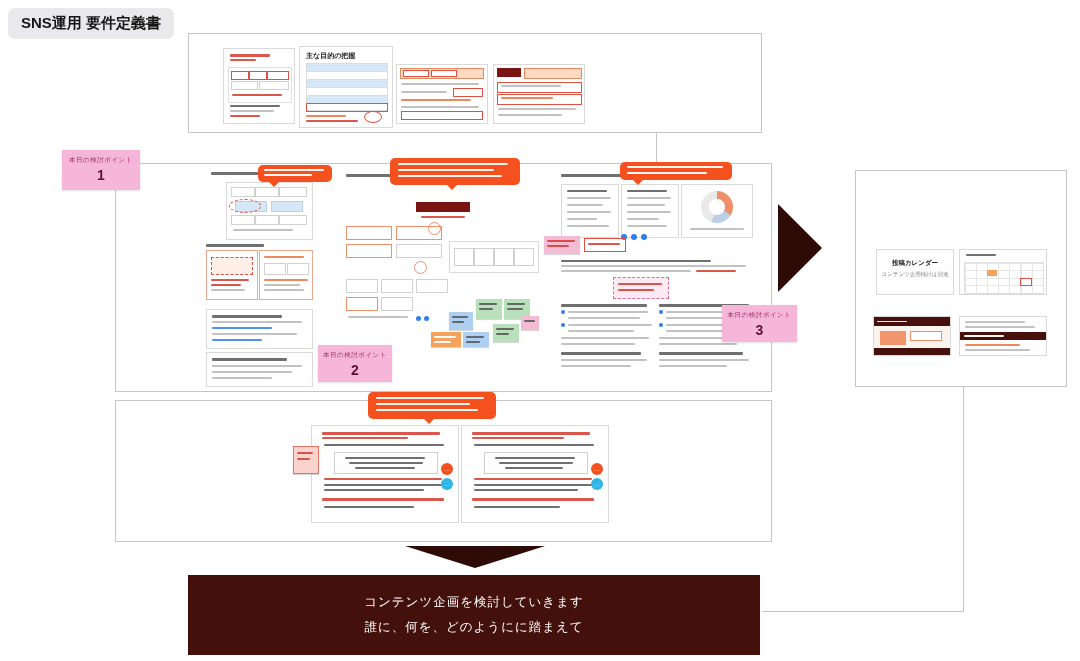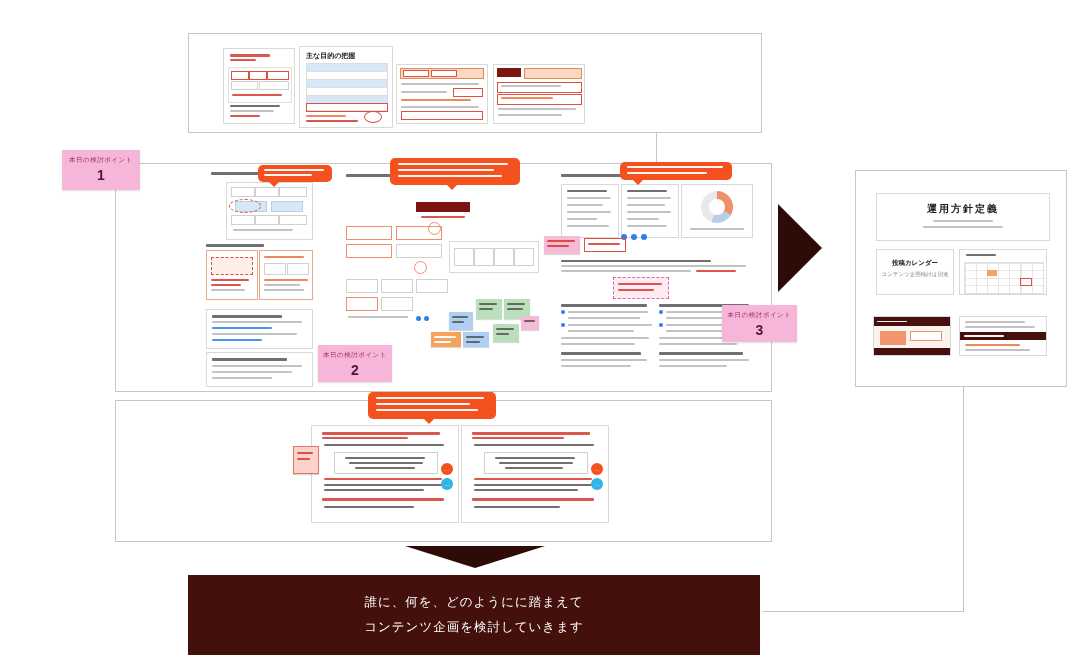--- a/index.html
+++ b/index.html
@@ -51,20 +51,23 @@
 </head>
 <body>
 
 <div id="canvas">
 
   <div class="conn" style="left:656px;top:131px;width:1px;height:33px;"></div>
   <div class="conn" style="left:440px;top:390px;width:1px;height:12px;"></div>
   <div class="conn" style="left:963px;top:385px;width:1px;height:227px;"></div>
   <div class="conn" style="left:762px;top:611px;width:201px;height:1px;"></div>
 
+  <div class="title-pill">
+    <span>SNS運用 要件定義書</span>
+  </div>
 
 
   <div class="panel" style="left:188px;top:33px;width:572px;height:98px;">
 
     <div class="doc" style="left:34px;top:14px;width:70px;height:74px;">
       <div class="sk red" style="left:6px;top:5px;width:40px;height:2.5px;"></div>
       <div class="sk red" style="left:6px;top:10px;width:26px;"></div>
       <div class="abs" style="left:4px;top:18px;width:62px;height:34px;border:1px solid #e0e0e0;">
         <div class="cell r" style="left:2px;top:3px;width:16px;height:7px;"></div>
         <div class="cell r" style="left:20px;top:3px;width:16px;height:7px;"></div>
@@ -306,25 +309,20 @@
     <div class="num">2</div>
   </div>
   <div class="sticky" style="left:722px;top:305px;width:75px;height:37px;">
     <div class="lbl">本日の検討ポイント</div>
     <div class="num">3</div>
   </div>
 
   <div class="arrow" style="left:778px;top:204px;width:44px;height:88px;clip-path:polygon(0 0,100% 50%,0 100%);"></div>
 
   <div class="panel" style="left:855px;top:170px;width:210px;height:215px;">
-    <div class="doc" style="left:20px;top:22px;width:172px;height:46px;">
-      <div class="serif-title">運用方針定義</div>
-      <div class="sk" style="left:56px;top:26px;width:60px;"></div>
-      <div class="sk" style="left:46px;top:32px;width:80px;"></div>
-    </div>
     <div class="doc" style="left:20px;top:78px;width:76px;height:44px;">
       <div style="font-size:6.5px;font-weight:700;text-align:center;margin-top:9px;color:#222;">投稿カレンダー</div>
       <div style="font-size:5.5px;color:#888;text-align:center;margin-top:3px;line-height:1.3;padding:0 3px;">コンテンツ企画検討は別途</div>
     </div>
     <div class="doc" style="left:103px;top:78px;width:86px;height:44px;">
       <div class="sk dark" style="left:6px;top:4px;width:30px;"></div>
       <div class="cal-grid"></div>
       <div class="abs" style="left:27px;top:20px;width:10px;height:6px;background:#f5a25d;"></div>
       <div class="abs" style="left:60px;top:28px;width:10px;height:6px;border:1px solid #e05040;"></div>
     </div>
@@ -393,17 +391,17 @@
   <div class="bubble" style="left:368px;top:392px;width:128px;height:27px;">
     <div class="sk white" style="left:8px;top:5px;width:108px;"></div>
     <div class="sk white" style="left:8px;top:11px;width:94px;"></div>
     <div class="sk white" style="left:8px;top:17px;width:102px;"></div>
     <div class="tail" style="left:55px;"></div>
   </div>
 
   <div class="arrow" style="left:405px;top:546px;width:140px;height:22px;clip-path:polygon(0 0,100% 0,50% 100%);"></div>
 
   <div class="banner">
+    <span>コンテンツ企画を検討していきます</span>
     <span>誰に、何を、どのようにに踏まえて</span>
-    <span>コンテンツ企画を検討していきます</span>
   </div>
 
 </div>
 
 </body></html>

